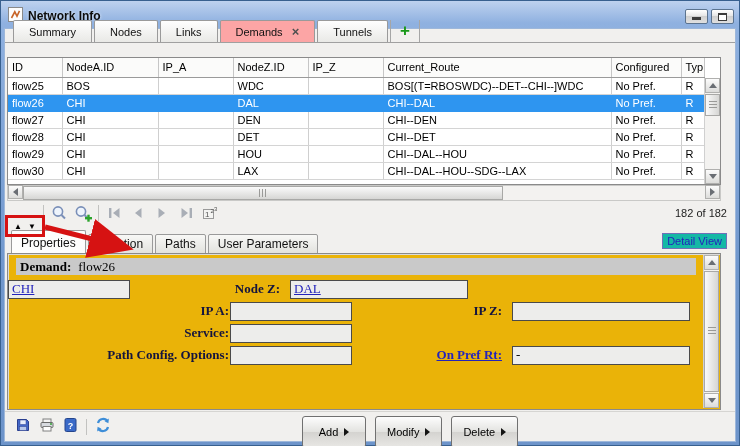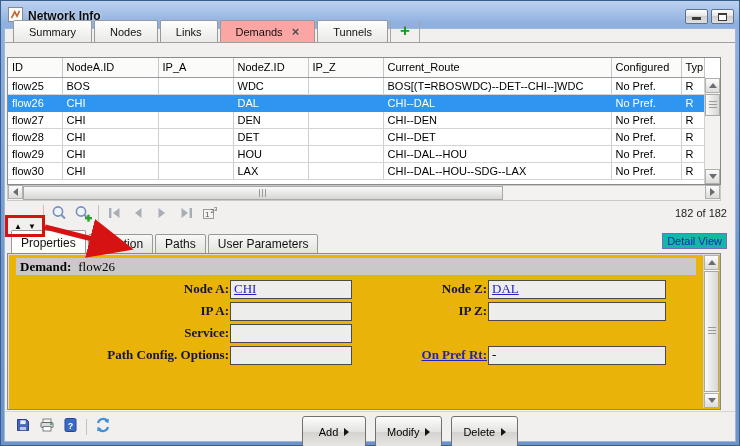--- a/index.html
+++ b/index.html
@@ -51,21 +51,21 @@
 .stab.active{height:24px;background:#fdfdfc;border-bottom:none;}
 .detail-view{position:absolute;right:8px;top:204px;font-size:11px;color:#2323bb;border:1px solid #7070b8;padding:1px 4px;background:#14b8a6;}
 
 .props{position:absolute;left:2px;top:224px;width:714px;height:157px;background:#eab308;border:1px solid #8a8a8a;box-shadow:inset 1px 1px 0 #dcdcda;overflow:hidden;}
 .demand-bar{position:absolute;left:8px;top:4px;right:24px;height:17px;background:#c9c9c9;font-family:"Liberation Serif",serif;font-size:13px;color:#000;display:flex;align-items:center;padding-left:4px;}
 .demand-bar b{margin-right:7px;}
 .prows{position:absolute;left:0;top:24px;right:20px;}
 .prow{height:22px;display:flex;align-items:center;}
 .plbl{font-family:"Liberation Serif",serif;font-size:13px;font-weight:bold;color:#14143e;text-align:right;white-space:nowrap;}
 .plbl.l{width:222px;padding-right:1px;}
-.plbl.r{width:136px;padding-right:1px;text-align:right;}
+.plbl.r{width:160px;padding-right:10px;text-align:right;}
 .pfld{height:19px;background:#ededeb;border:1px solid #4a4a4a;font-family:"Liberation Serif",serif;font-size:13px;color:#000;display:flex;align-items:center;padding:0 3px;overflow:hidden;}
 .pfld.l{width:122px;}
 .pfld.r{width:178px;}
 .plink{color:#2323bb;text-decoration:underline;}
 .lbl-link{color:#2323bb;text-decoration:underline;}
 .pvscroll{position:absolute;right:1px;top:1px;bottom:1px;width:16px;background:#f3f2f0;border-left:1px solid #d0d0d0;}
 
 .footer{position:absolute;left:0;top:382px;width:100%;height:30px;border-top:1px solid #d6d5d2;display:flex;align-items:center;}
 .ficons{display:flex;align-items:center;gap:8px;padding-left:10px;}
 .fbtns{position:absolute;left:297px;top:4px;display:flex;gap:9px;}
@@ -300,21 +300,20 @@
     </div>
     <div class="detail-view">Detail View</div>
 
     <div class="props">
       <div class="demand-bar">
         <b>Demand:</b>
         <span>flow26</span>
       </div>
       <div class="prows">
         <div class="prow">
-          <span class="plbl l">Node A:</span>
           <div class="pfld l">
               <span class="plink">CHI</span>
             </div>
           <span class="plbl r">Node Z:</span>
           <div class="pfld r">
               <span class="plink">DAL</span>
             </div>
         </div>
         <div class="prow">
           <span class="plbl l">IP A:</span>

